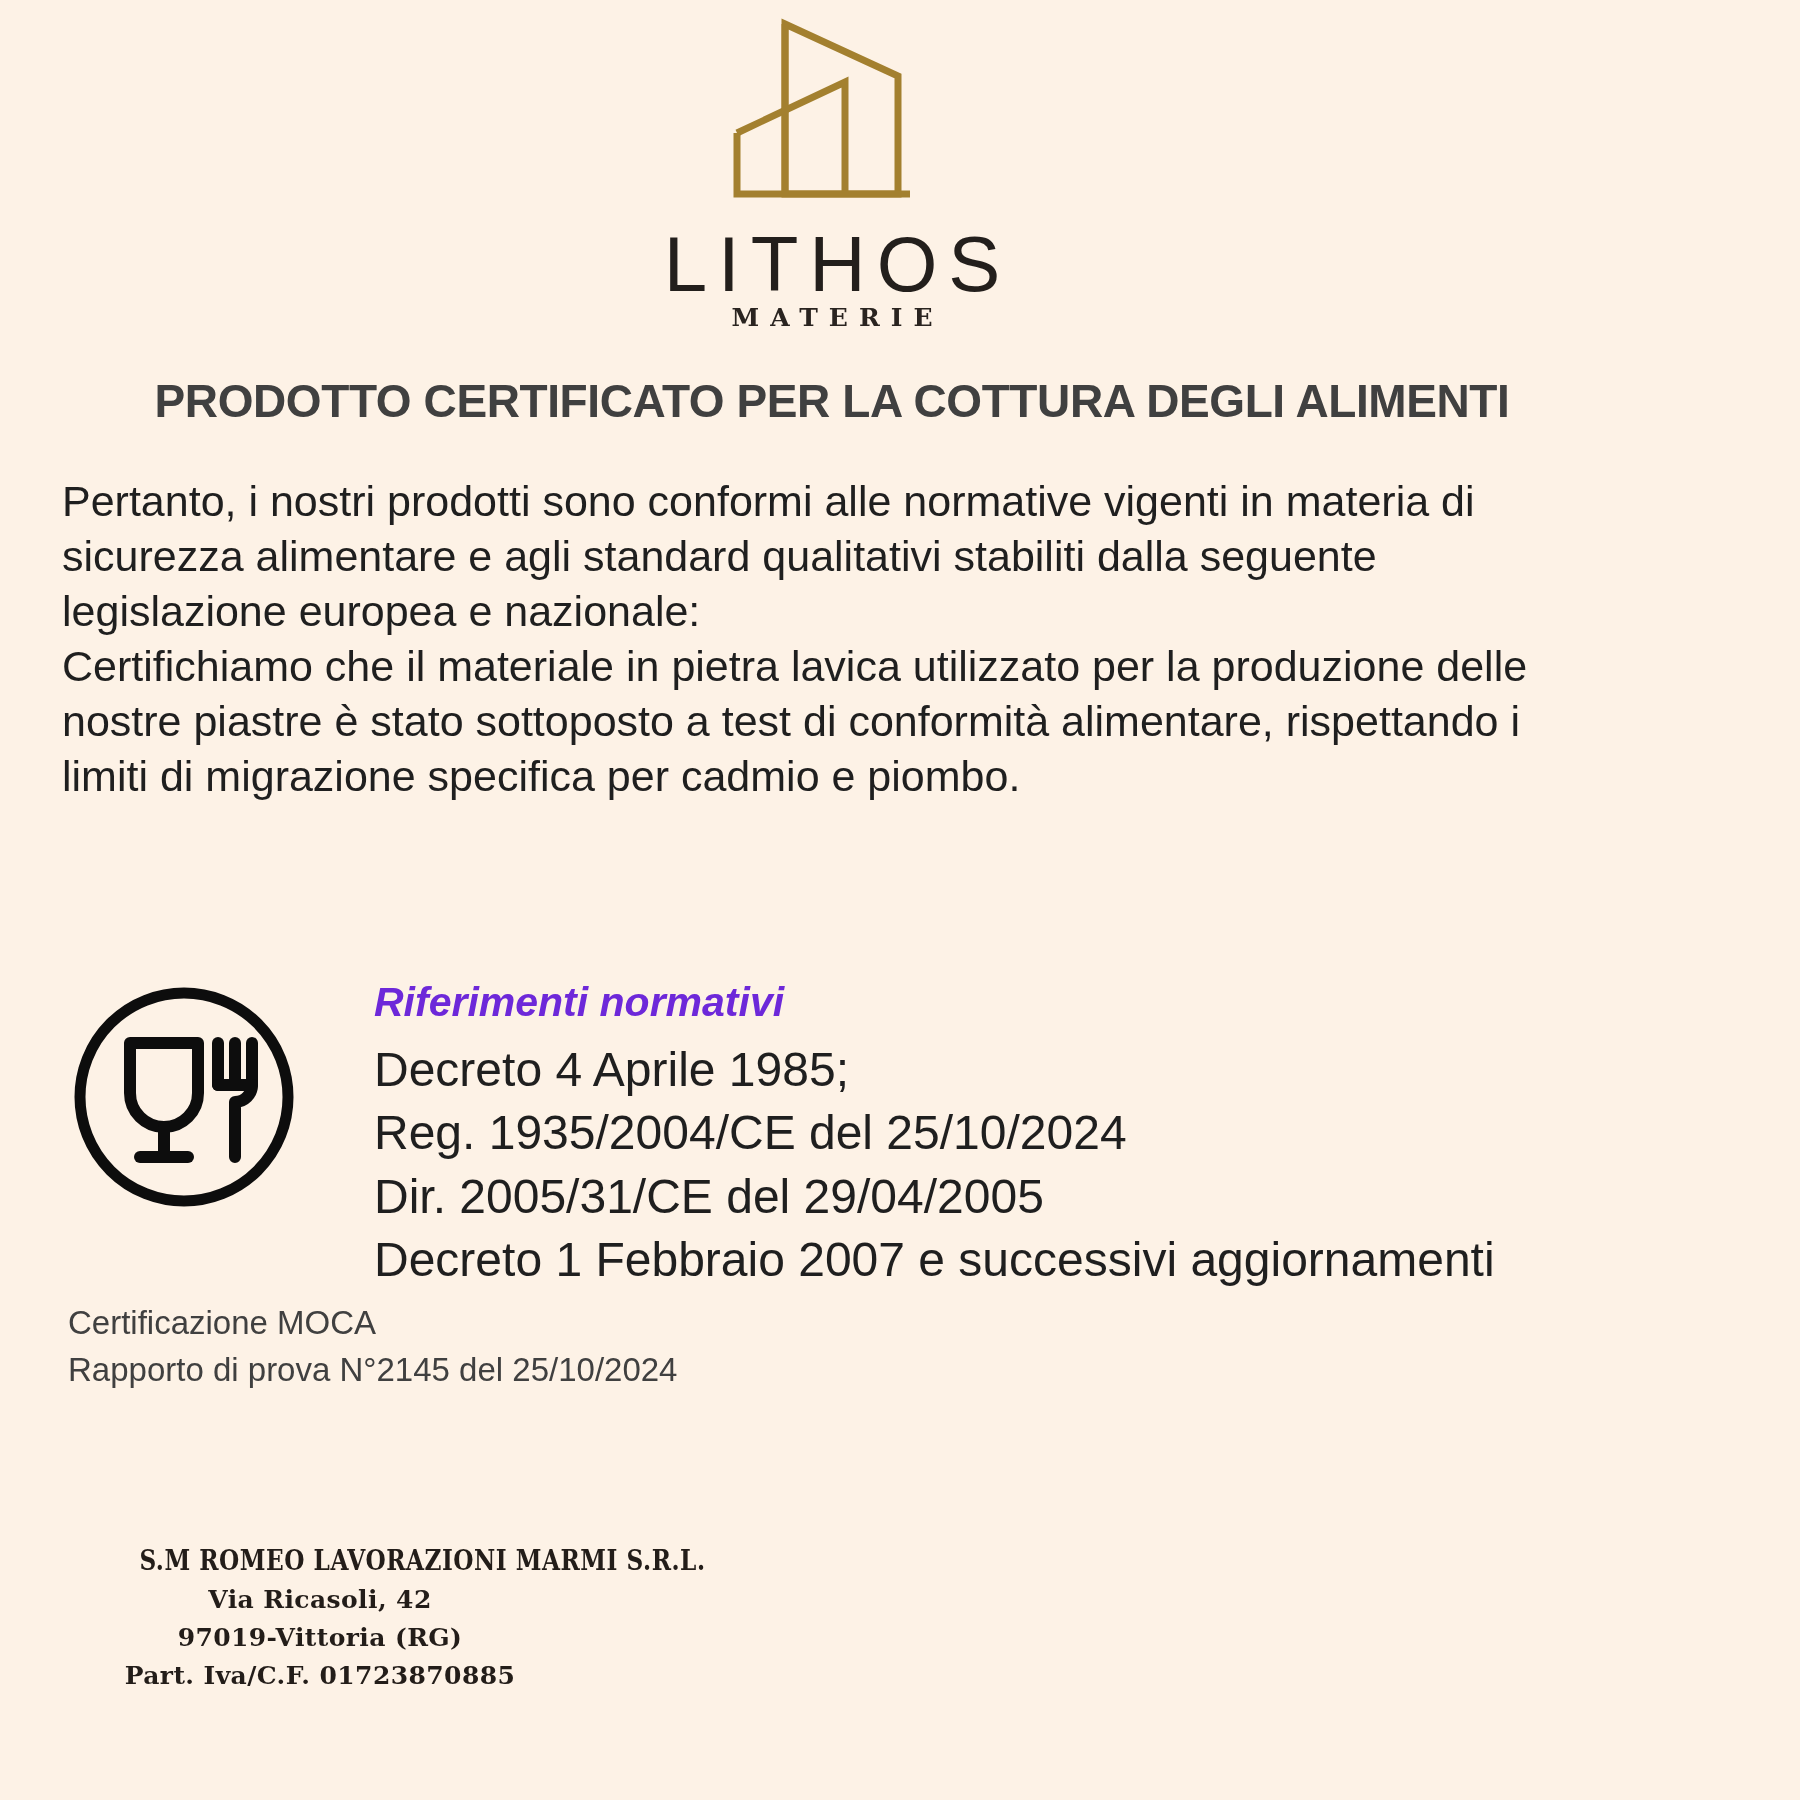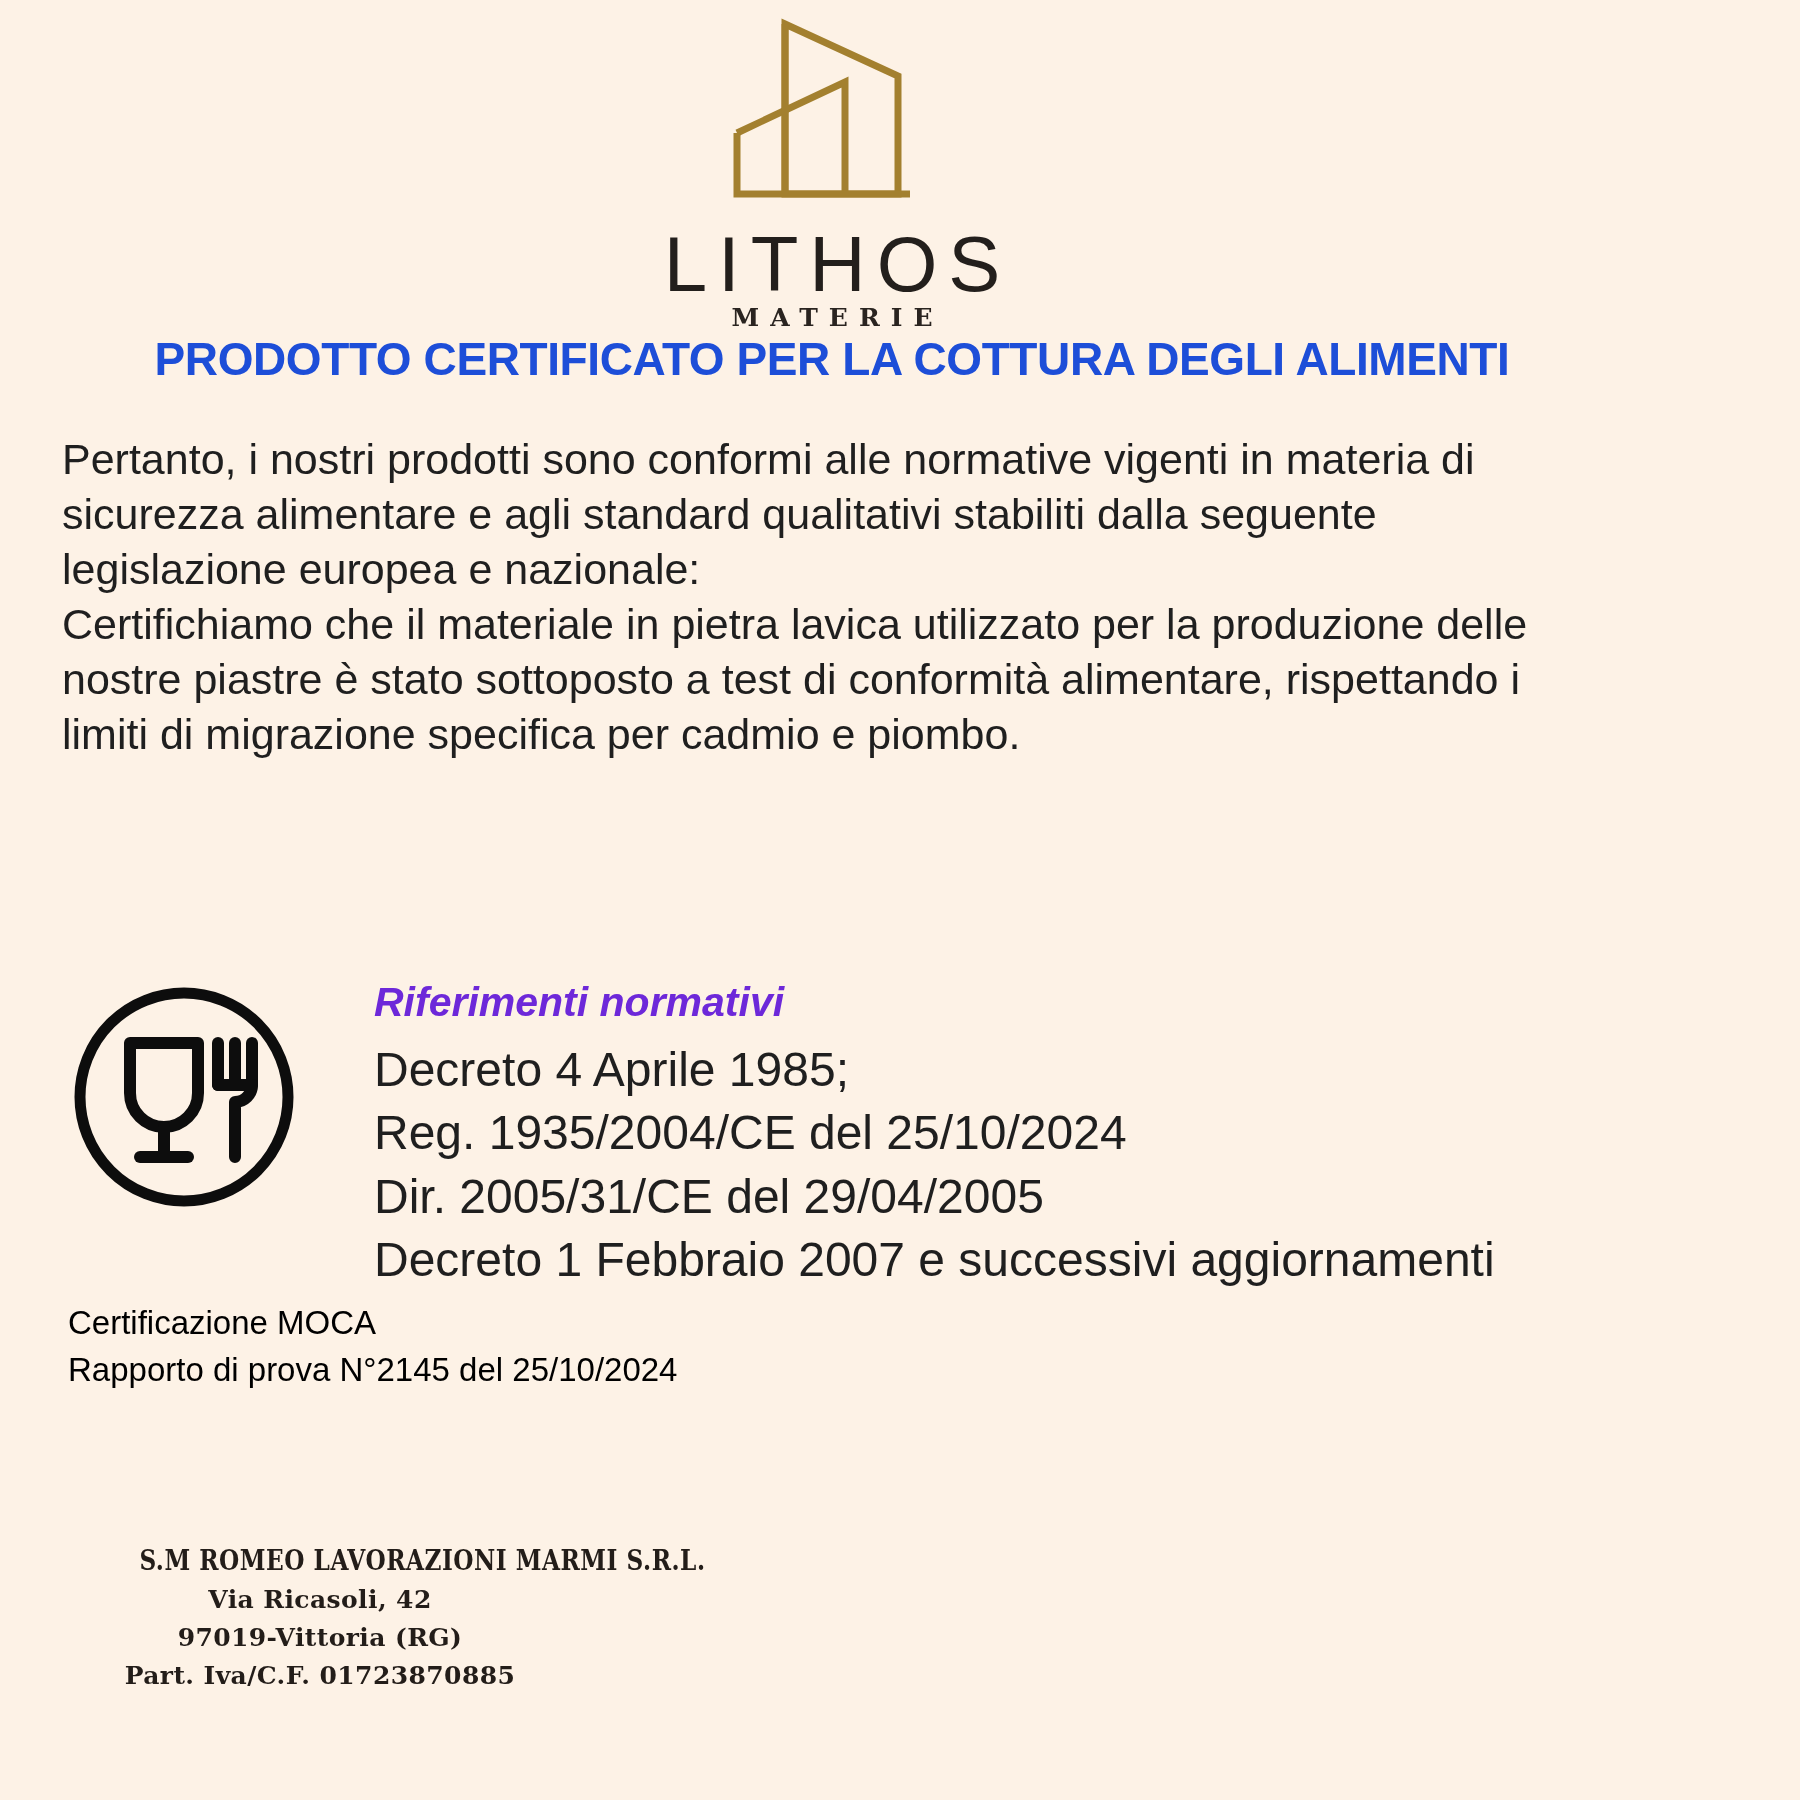--- a/index.html
+++ b/index.html
@@ -51,21 +51,22 @@
     color: #2a2420;
     padding-left: 11px;
   }
 
   
   .doc-title {
     text-align: center;
     font-size: 46px;
     font-weight: 700;
     letter-spacing: -0.4px;
-    color: #1d4ed8;
+    color: #404040;
+    margin-top: 42px;
   }
 
   
   .body-wrap {
     margin: 0 62px;
     margin-top: 46px;
   }
   .body-p {
     font-size: 43px;
     line-height: 1.28;
@@ -108,21 +109,21 @@
 
   
   .moca {
     position: absolute;
     left: 68px;
     top: 1300px;
   }
   .moca-line {
     font-size: 33px;
     line-height: 1.42;
-    color: #000000;
+    color: #404040;
   }
 
   
   .footer {
     position: absolute;
     left: 110px;
     top: 1545px;
     width: 420px;
     text-align: center;
   }

